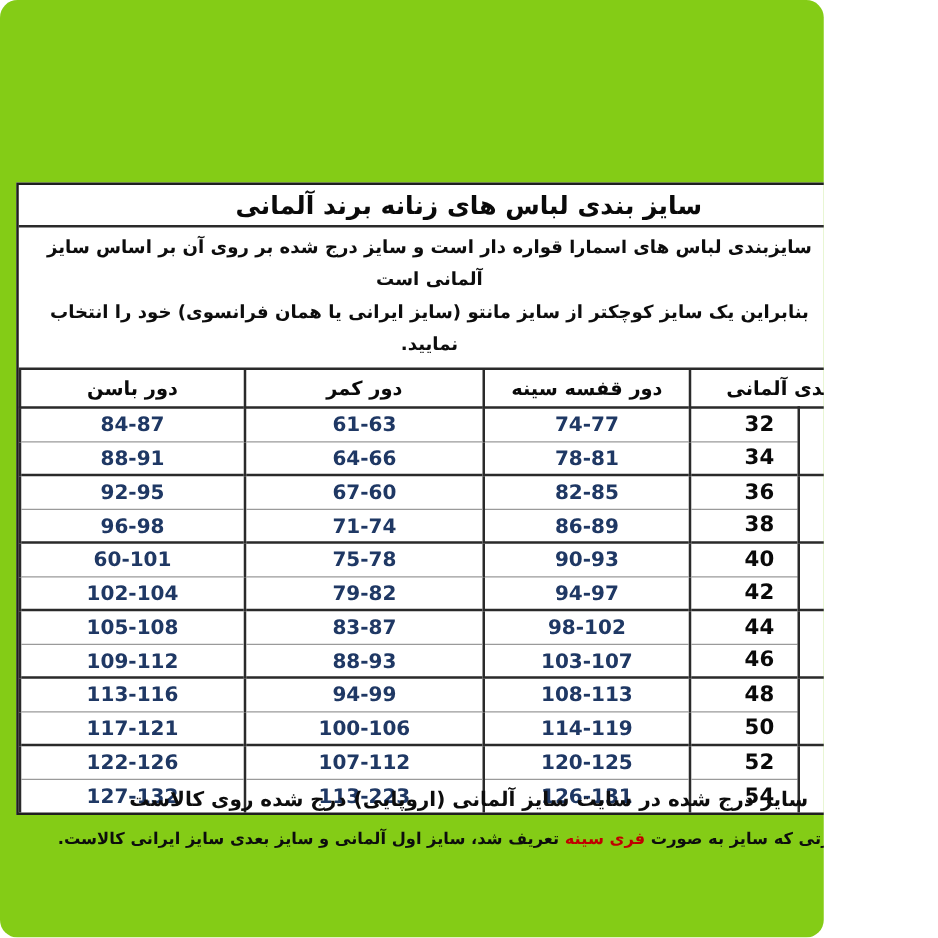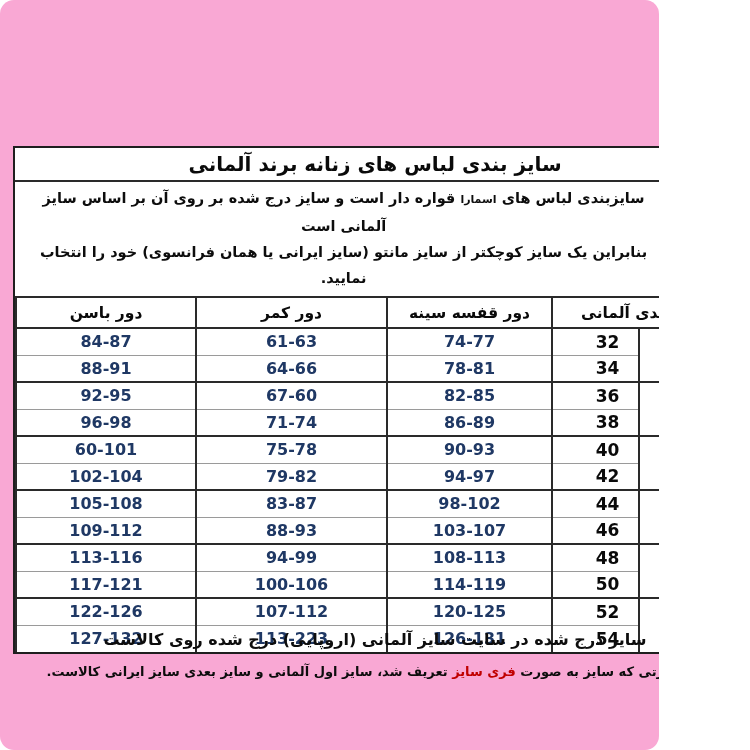--- a/index.html
+++ b/index.html
@@ -2,38 +2,38 @@
 <html lang="fa"><head>
 <meta charset="utf-8">
 <style>
   * { margin:0; padding:0; box-sizing:border-box; }
   html,body { background:#ffffff; }
   body {
     width:750px; height:750px;
     font-family:"DejaVu Sans", sans-serif;
     color:#0d0d0d;
   }
-  .sheet { position:relative; width:659px; height:750px; background:#f9a8d4; overflow:hidden;border-radius:14px; }
+  .sheet { position:relative; width:659px; height:750px; background:#84cc16; overflow:hidden;border-radius:14px; }
 
   .size-table-wrap {
     position:absolute; left:13px; top:146px; width:724px;
     border:2px solid #1f1f1f; background:#fff;
   }
   .title-row {
     height:34px; display:flex; align-items:center; justify-content:center;
     font-size:20px; font-weight:bold; color:#0a0a0a;
     border-bottom:2px solid #2a2a2a;
   }
   .note-row {
     direction:rtl; display:flex; align-items:flex-start;
     padding:3px 6px 5px 8px; border-bottom:2px solid #2a2a2a;
   }
   .note-label { font-size:24px; font-weight:normal; padding:7px 2px 0 8px; white-space:nowrap; }
   .note-body { flex:1; text-align:center; font-size:14.5px; font-weight:bold; line-height:26px; }
-  .brand-word { font-size:11px; font-weight:bold; }
+  .brand-word { font-size:14px; font-weight:bold; }
 
   table.size-table { width:100%; border-collapse:collapse; direction:rtl; table-layout:fixed; }
   table.size-table th {
     height:30px; font-size:15.5px; font-weight:bold; color:#0a0a0a;
     border-left:2px solid #2a2a2a; border-right:2px solid #2a2a2a;
     border-bottom:2px solid #2a2a2a; text-align:center; vertical-align:middle;
   }
   table.size-table td {
     height:27px; text-align:center; vertical-align:middle;
     border-left:2px solid #2a2a2a; border-right:2px solid #2a2a2a;
@@ -166,16 +166,16 @@
           <td class="measure">126-131</td>
           <td class="measure">113-223</td>
           <td class="measure">127-132</td>
         </tr>
       </tbody>
     </table>
   </div>
 
   <div class="footer">
     <div class="footer-line1">سایز درج شده در سایت سایز آلمانی (اروپایی) درج شده روی کالاست</div>
-    <div class="footer-line2"><span>در صورتی که سایز به صورت </span><span class="red">فری سایز</span><span> تعریف شد، سایز اول آلمانی و سایز بعدی سایز ایرانی کالاست.</span></div>
+    <div class="footer-line2"><span>در صورتی که سایز به صورت </span><span class="red">فری سینه</span><span> تعریف شد، سایز اول آلمانی و سایز بعدی سایز ایرانی کالاست.</span></div>
   </div>
 
 </div>
 
 </body></html>

